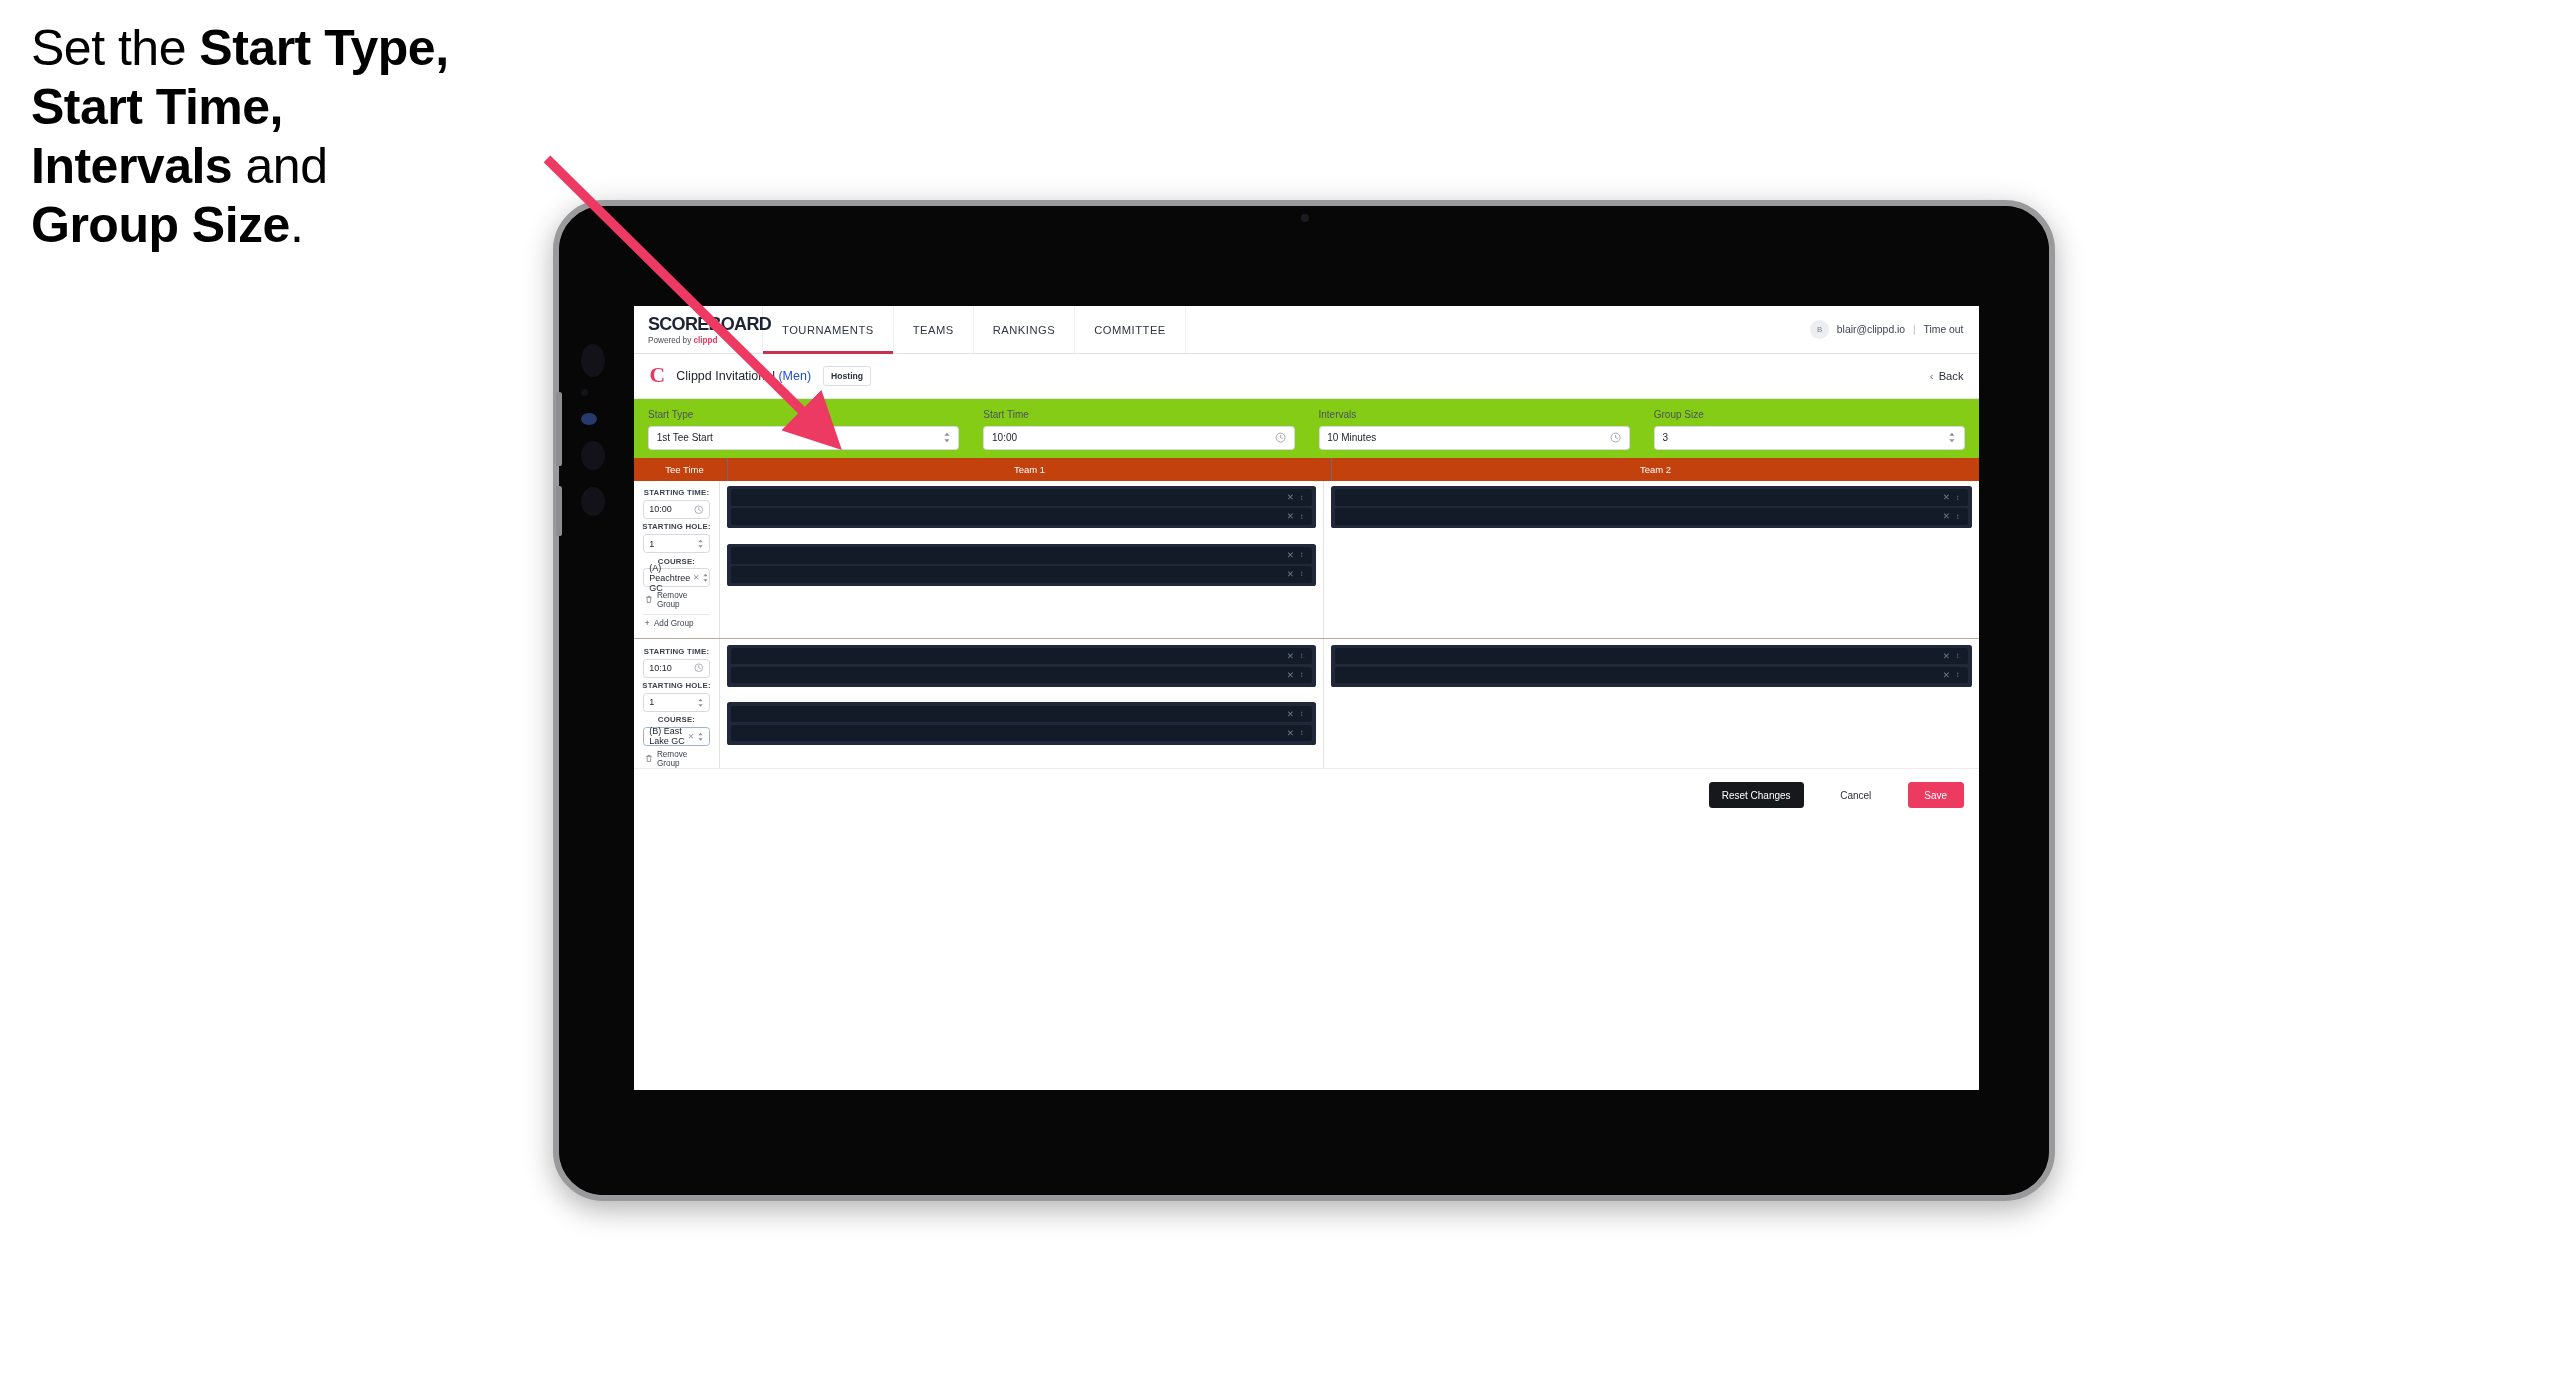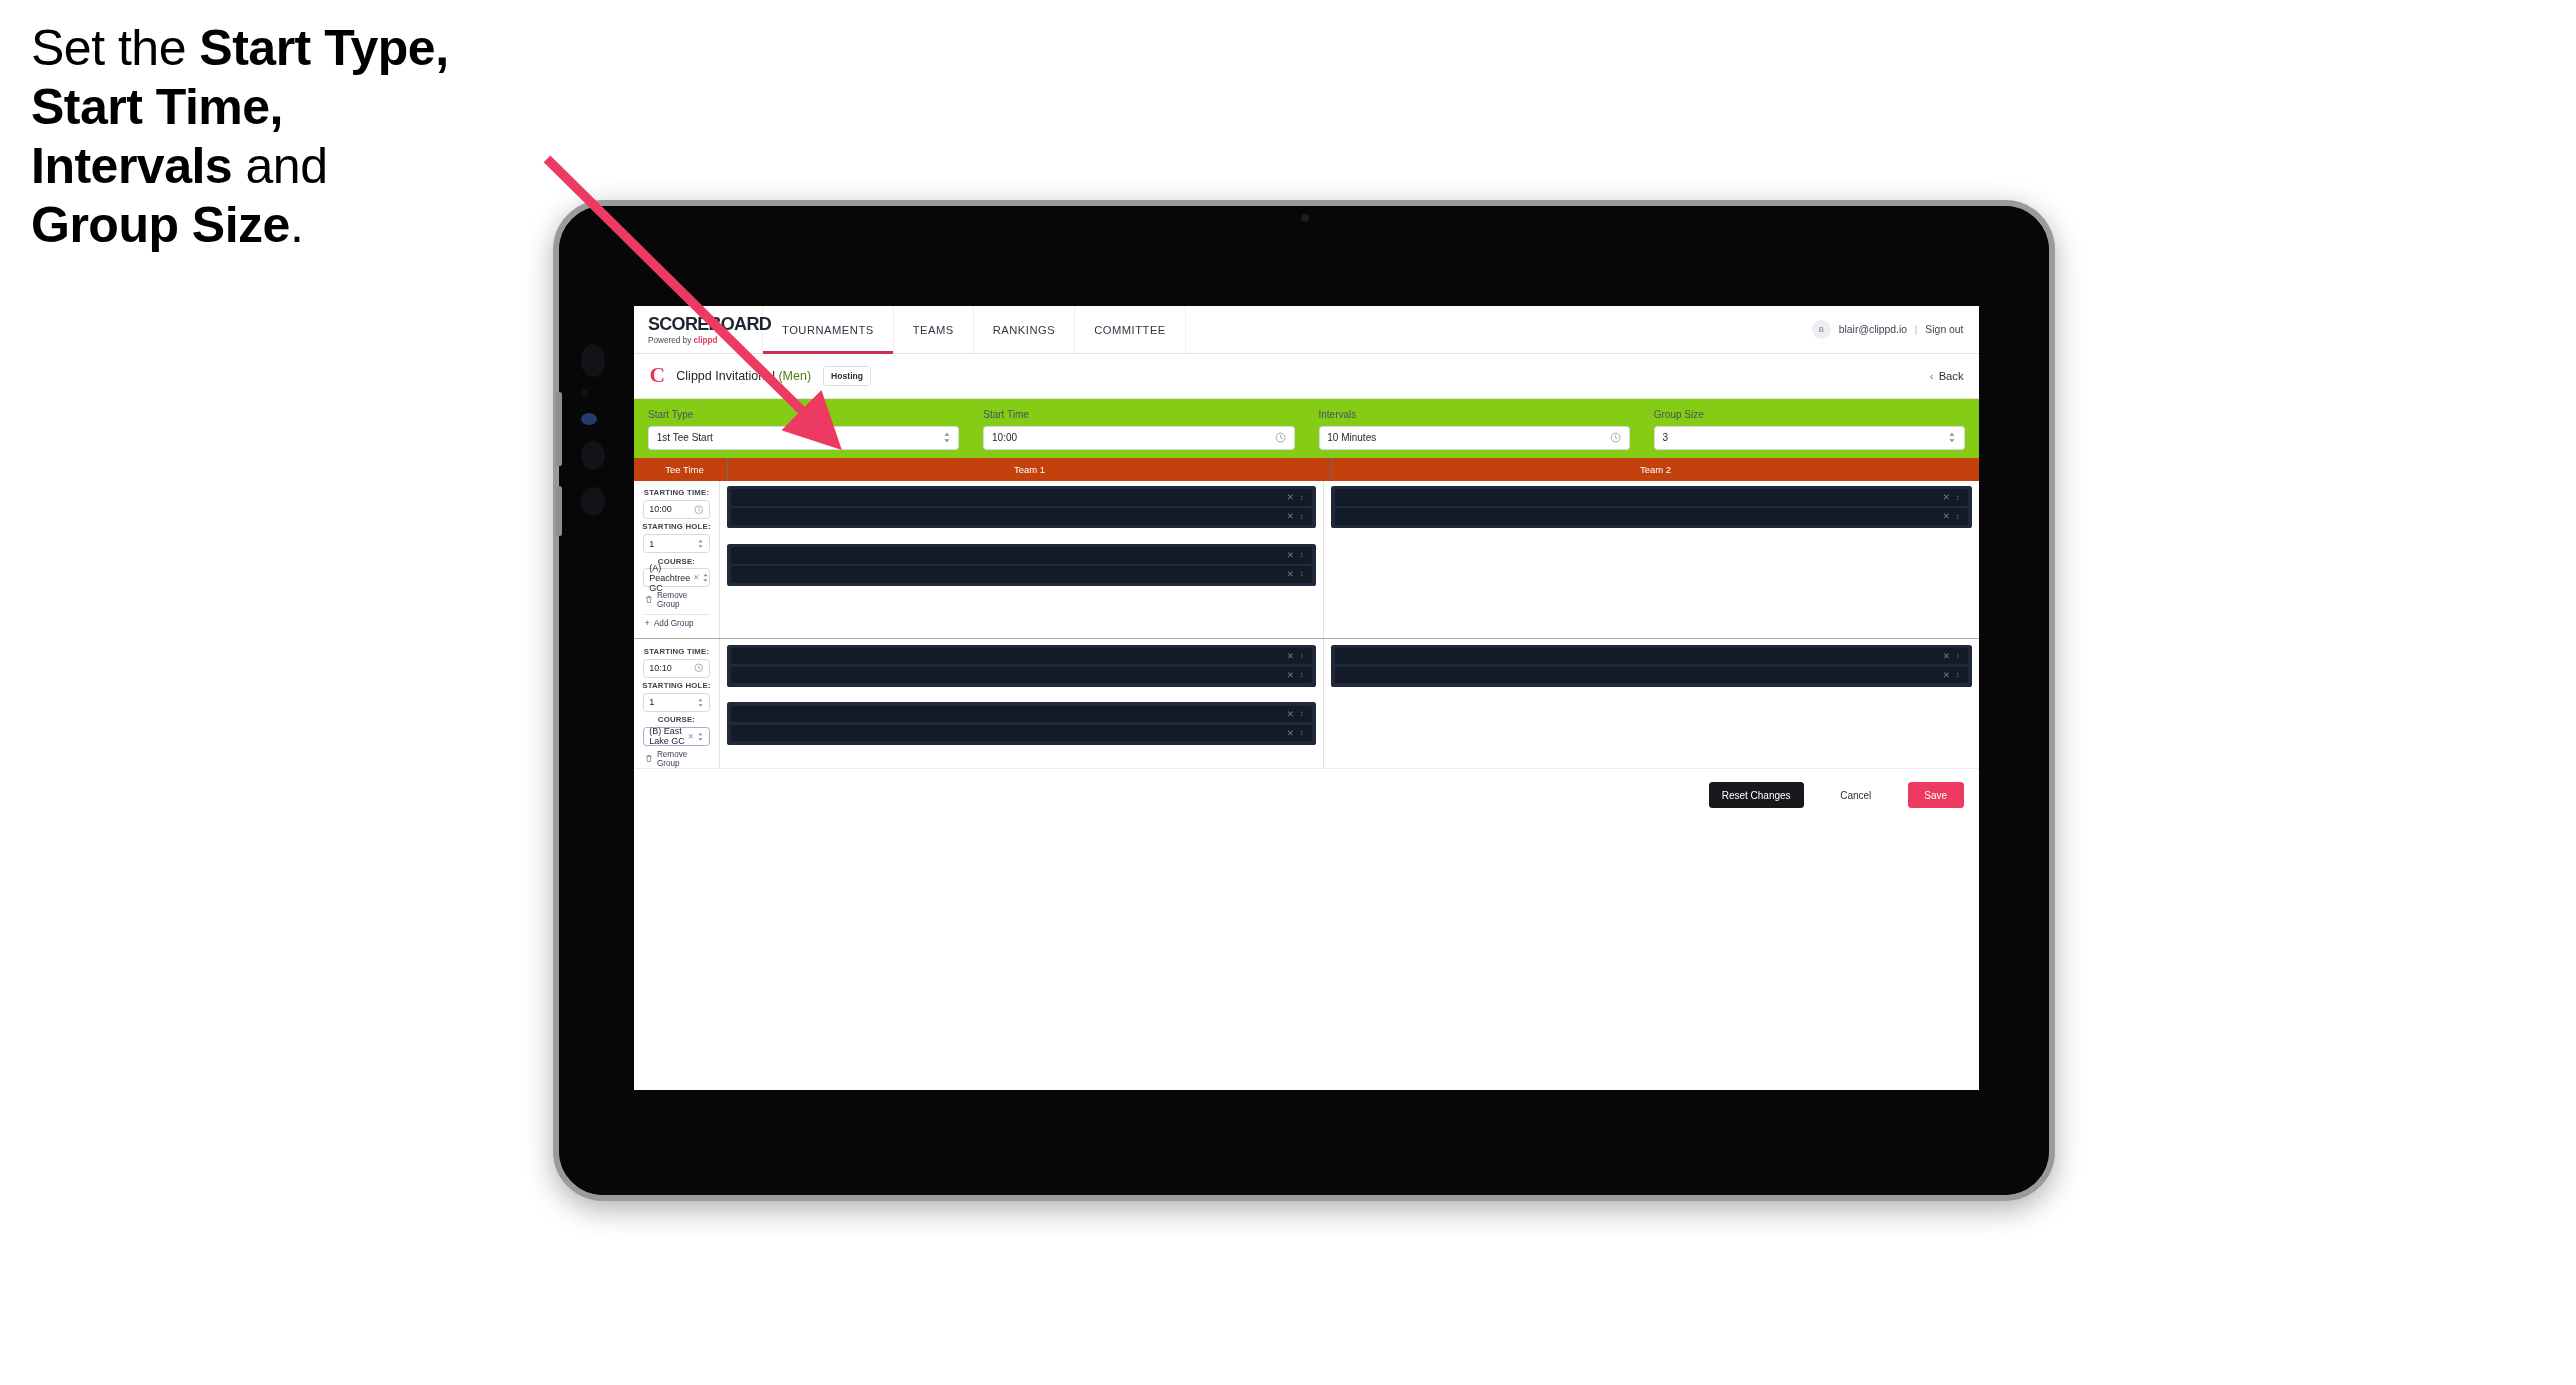--- a/index.html
+++ b/index.html
@@ -64,21 +64,21 @@
   .nav-spacer { flex:1; }
   .nav-right { display:flex; align-items:center; padding-right:15.5px; gap:7.8px; font-size:10.4px; color:#3c4250; }
   .avatar { width:19px; height:19px; border-radius:50%; background:#eceef1; display:flex; align-items:center; justify-content:center; font-size:7.8px; color:#7a808c; }
   .nav-right .sep { color:#b9bcc4; }
   .nav-right a { color:#3c4250; text-decoration:none; cursor:pointer; }
 
   
   .crumbrow { height:45px; display:flex; align-items:center; padding:0 15.5px; border-bottom:0.9px solid #e8e8eb; background:#fff; }
   .c-logo { font-size:21.6px; font-weight:700; color:#e8365d; font-family:"Liberation Serif", serif; line-height:1; margin-right:11.2px; }
   .crumb-title { font-size:12.5px; color:#23262e; }
-  .crumb-title .muted { color:#4d7c0f;margin-top:48px; }
+  .crumb-title .muted { color:#1d4ed8;margin-top:48px; }
   .badge { margin-left:12px; font-size:8.6px; font-weight:700; color:#2b2f3a; border:0.9px solid #dcdde1; border-radius:2.6px; padding:4.3px 7px; background:#fff; }
   .crumb-spacer { flex:1; }
   .backlink { font-size:11.2px; color:#2b2f3a; cursor:pointer; display:flex; align-items:center; gap:5.2px; }
   .backlink .chev { font-size:11.2px; color:#6b7280; }
 
   
   .formrow { display:flex; gap:24px; padding:10.4px 14px 8.6px; background:#84cc16; }
   .fgroup { flex:1; display:flex; flex-direction:column; }
   .flabel { font-size:10px; color:#4c525e; margin-bottom:5.2px; }
   .fctl {
@@ -168,21 +168,21 @@
         <div class="navtab active">TOURNAMENTS</div>
         <div class="navtab">TEAMS</div>
         <div class="navtab">RANKINGS</div>
         <div class="navtab">COMMITTEE</div>
       </div>
       <div class="nav-spacer"></div>
       <div class="nav-right">
         <div class="avatar">B</div>
         <span>blair@clippd.io</span>
         <span class="sep">|</span>
-        <a>Sign out</a>
+        <a>Time out</a>
       </div>
     </div>
 
     <div class="crumbrow">
       <div class="c-logo">C</div>
       <div class="crumb-title"><span>Clippd Invitational</span> <span class="muted">(Men)</span></div>
       <div class="badge">Hosting</div>
       <div class="crumb-spacer"></div>
       <div class="backlink">
         <span class="chev">‹</span>

